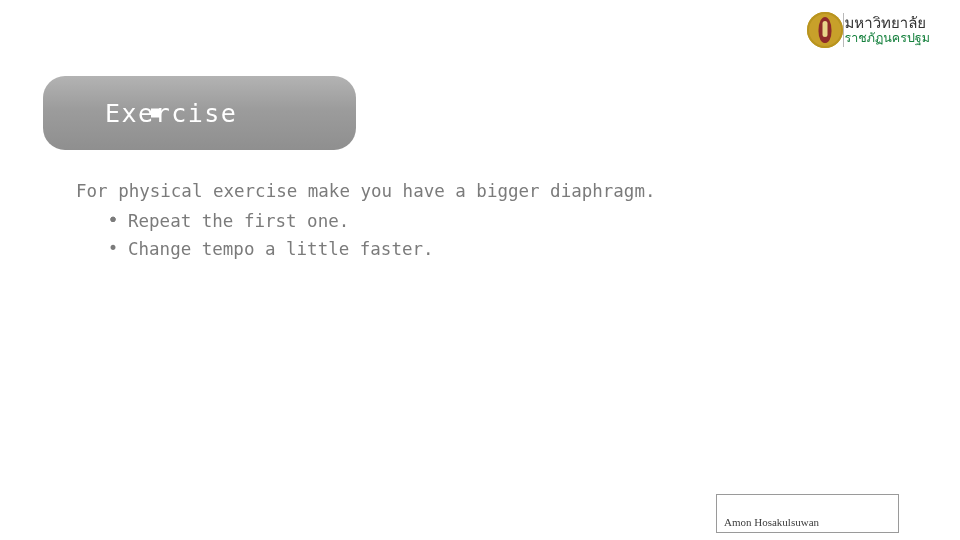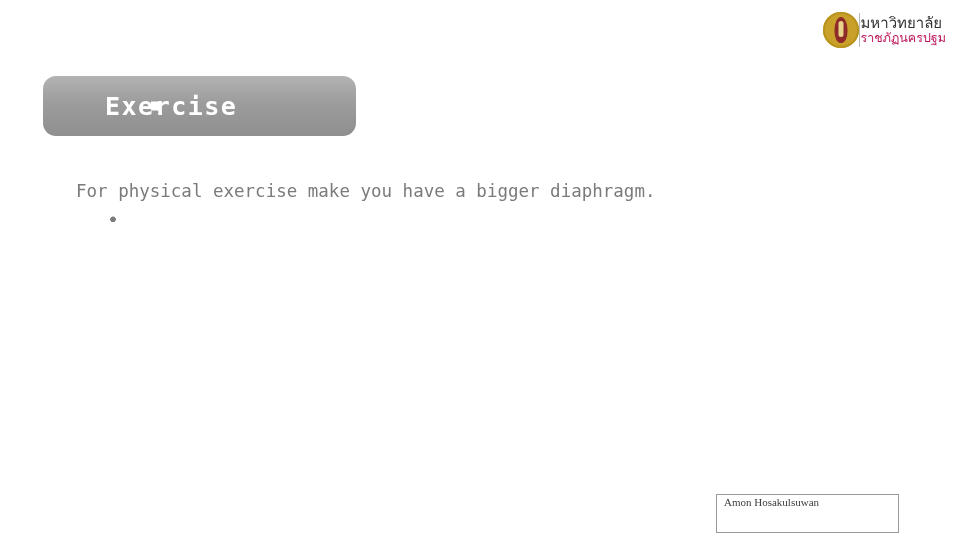--- a/index.html
+++ b/index.html
@@ -12,21 +12,21 @@
     background: #ffffff;
     font-family: "Liberation Sans", sans-serif;
     overflow: hidden;
     position: relative;
   }
 
   
   .logo {
     position: absolute;
     top: 12px;
-    right: 14px;
+    right: 30px;
     display: flex;
     align-items: center;
   }
   .logo-seal {
     width: 36px;
     height: 36px;
     border-radius: 50%;
     background: #c8a02a;
     position: relative;
     box-shadow: inset 0 0 0 2px #b8941f;
@@ -65,37 +65,36 @@
     flex-direction: column;
     justify-content: center;
     line-height: 1.18;
   }
   .logo-text .line1 {
     font-size: 15px;
     color: #333333;
   }
   .logo-text .line2 {
     font-size: 12.5px;
-    color: #be185d;
+    color: #15803d;
   }
 
   
   .title-banner {
     position: absolute;
     left: 43px;
     top: 76px;
     width: 313px;
-    height: 60px;
-    border-radius: 13px;
+    height: 74px;
+    border-radius: 22px;
     background: linear-gradient(180deg, #b3b3b3 0%, #9c9c9c 45%, #8f8f8f 100%);
     display: flex;
     align-items: center;
     box-sizing: border-box;
     padding-left: 62px;
-    font-weight: bold;
   }
   .title-bullet {
     position: absolute;
     left: 108px;
     top: 50%;
     transform: translateY(-50%);
     width: 9px;
     height: 9px;
     background: #ffffff;
     flex: none;
@@ -150,21 +149,21 @@
   
   .credit-box {
     position: absolute;
     left: 716px;
     top: 494px;
     width: 183px;
     height: 39px;
     border: 1px solid #9a9a9a;
     background: #ffffff;
     box-sizing: border-box;
-    padding: 0 0 0 7px;
+    padding: 20px 0 0 7px;
   }
   .credit-box div {
     font-family: "Liberation Serif", serif;
     font-size: 11px;
     color: #3c3c3c;
     line-height: 1.42;
     white-space: nowrap;
   }
 </style>
 </head>
@@ -188,22 +187,24 @@
   <div class="lead">For physical exercise make you have a bigger diaphragm.</div>
   <ul class="bullets">
     <li>
       <span class="dot">•</span>
     </li>
     <li>
       <span class="dot">•</span>
     </li>
     <li>
       <span class="dot">•</span>
-    </li>
-    <li>
-      <span class="dot">•</span>
+      <span>Repeat the first one.</span>
+    </li>
+    <li>
+      <span class="dot">•</span>
+      <span>Change tempo a little faster.</span>
     </li>
   </ul>
 </div>
 
 <div class="credit-box">
   <div>Amon Hosakulsuwan</div>
 </div>
 
 </body></html>

